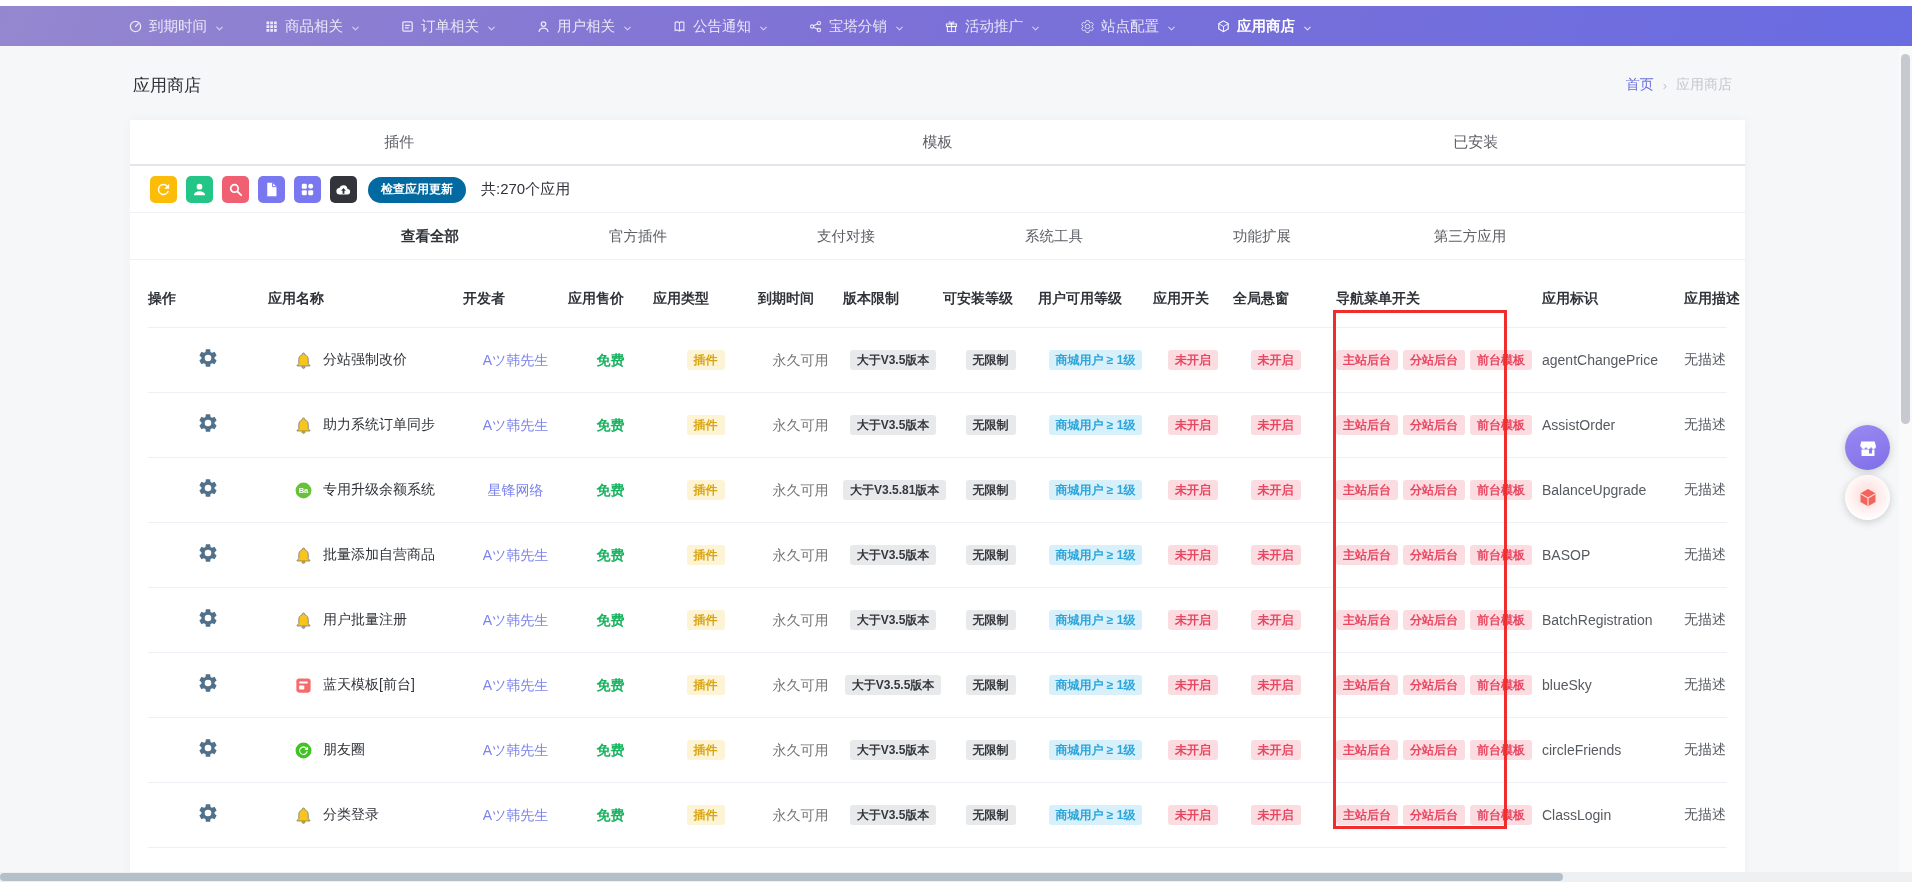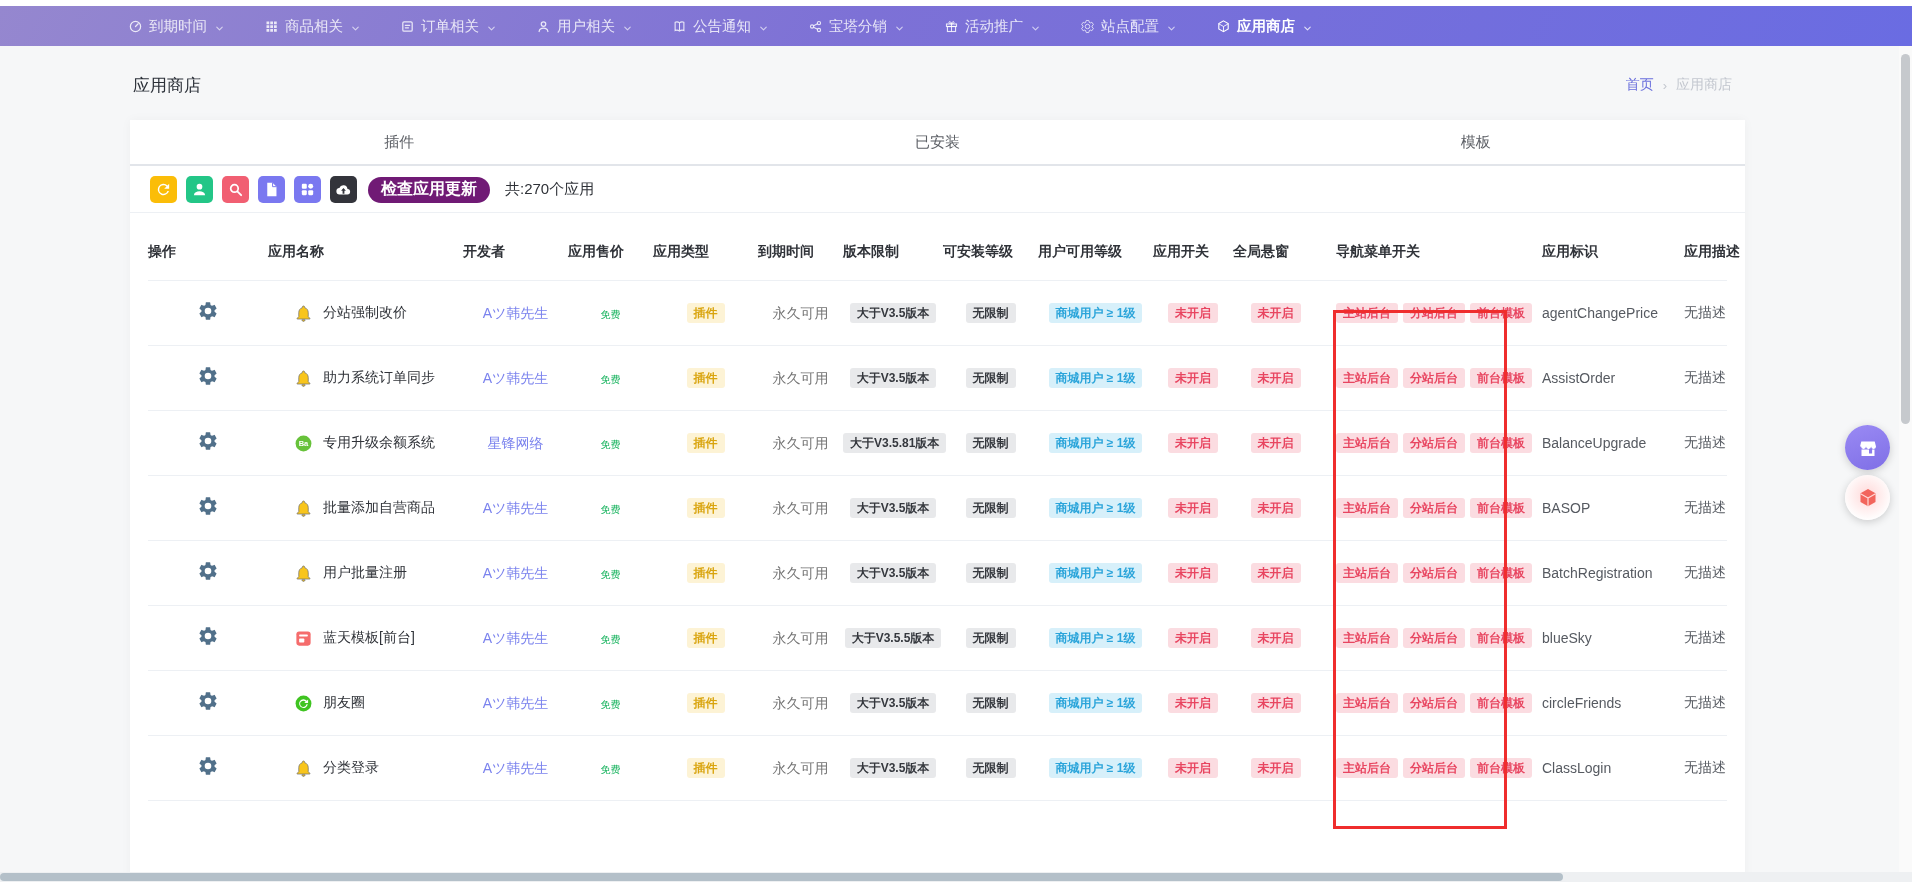--- a/index.html
+++ b/index.html
@@ -30,41 +30,41 @@
 
   .tabbar { display:flex; height:46px; border-bottom:2px solid #e2e5ea; }
   .tab { flex:1; display:flex; align-items:center; justify-content:center; font-size:15px;
     color:#5d6066; cursor:pointer; position:relative; }
   .tab.active { color:#34383f; }
   .tab.active::after { content:""; position:absolute; left:0; right:0; bottom:-2px; height:4px; background:#4a5bc0; }
 
   .toolbar { display:flex; align-items:center; gap:9px; padding:10px 20px 9px 20px; border-bottom:1px solid #edf0f4; }
   .tbtn { width:27px; height:27px; border-radius:5px; display:flex; align-items:center; justify-content:center; cursor:pointer; }
   .tbtn svg { width:17px; height:17px; }
-  .update-pill { height:26px; border-radius:14px; background:#701a75; color:#fff; font-size:16px;
+  .update-pill { height:26px; border-radius:14px; background:#0369a1; color:#fff; font-size:12px;
     font-weight:bold; display:flex; align-items:center; padding:0 13px; cursor:pointer; margin-left:2px; }
   .count-text { font-size:15px; color:#2f3238; margin-left:6px; }
 
   .filterbar { display:flex; align-items:center; height:47px; padding-left:225px; border-bottom:1px solid #edf0f4; }
   .filter-item { width:150px; margin-right:58px; text-align:center; font-size:14.5px; color:#5b5e64; cursor:pointer; white-space:nowrap; }
   .filter-item.active { color:#2f3238; font-weight:bold; }
 
   
   table { border-collapse:collapse; table-layout:fixed; width:1579px; margin:0 18px; }
   thead th { font-size:14px; font-weight:bold; color:#303339; text-align:left;
     padding:30px 0 19px 0; border-bottom:1px solid #edf0f4; white-space:nowrap; }
   thead th.left { text-align:left; }
   tbody td { height:65px; text-align:center; border-bottom:1px solid #edf0f4; vertical-align:middle; white-space:nowrap; }
   tbody td.left { text-align:left; }
   .gearbtn { width:22px; height:22px; display:inline-block; color:#51708a; cursor:pointer; }
   .namecell { display:flex; align-items:center; gap:10px; padding-left:26px; text-align:left; }
   .appicon { width:19px; height:19px; flex:0 0 19px; }
   .appname { font-size:14px; color:#303339; }
   .dev { font-size:14px; color:#7b83ee; cursor:pointer; text-decoration:none; }
-  .price { font-size:10px; color:#17b35e; font-weight:normal; }
+  .price { font-size:14px; color:#17b35e; font-weight:bold; }
   .expire { font-size:14px; color:#737373; }
   .badge { display:inline-block; font-size:12px; line-height:1; padding:4px 7px; border-radius:3px; font-weight:bold; }
   .badge-yellow { background:#fdf3d5; color:#d9a40e; }
   .badge-gray { background:#e8e9eb; color:#34373d; }
   .badge-blue { background:#d7f0fa; color:#2aa4da; }
   .badge-pink { background:#fbdce1; color:#e84560; }
   .navsw { padding-left:18px; }
   .navsw .badge { margin-right:5px; }
   .ident { font-size:14px; color:#565a61; padding-left:24px; display:block; text-align:left; }
   .desc  { font-size:14px; color:#565a61; padding-left:26px; display:block; text-align:left; }
@@ -204,22 +204,22 @@
   <div class="breadcrumb">
     <span class="bc-home">首页</span>
     <span class="bc-sep">›</span>
     <span class="bc-cur">应用商店</span>
   </div>
 </div>
 
 <div class="card">
   <div class="tabbar">
       <div class="tab">插件</div>
+      <div class="tab">模板</div>
       <div class="tab">已安装</div>
-      <div class="tab">模板</div>
     </div>
 
   <div class="toolbar">
     <span style="display:flex;gap:9px">
         <div class="tbtn" style="background: rgb(251, 189, 8);">
           <span style="width: 17px; height: 17px; display: block;"><svg viewBox="0 0 24 24" width="100%" height="100%" xmlns="http://www.w3.org/2000/svg">
               <path d="M17.65 6.35A8 8 0 1 0 19.73 14h-2.08A6 6 0 1 1 12 6c1.66 0 3.14.69 4.22 1.78L13 11h7V4l-2.35 2.35z" fill="#fff"></path>
             </svg></span>
         </div>
         <div class="tbtn" style="background: rgb(35, 198, 135);">
@@ -254,20 +254,28 @@
           <span style="width: 17px; height: 17px; display: block;"><svg viewBox="0 0 24 24" width="100%" height="100%" xmlns="http://www.w3.org/2000/svg">
               <path d="M6.5 19a4.5 4.5 0 0 1-.36-8.99 6 6 0 0 1 11.55 1.2A3.9 3.9 0 0 1 17.6 19z" fill="#fff"></path>
               <path d="M12 10l-3.4 3.9h2.1V18h2.6v-4.1h2.1z" fill="#33343b"></path>
             </svg></span>
         </div>
       </span>
     <span class="update-pill">检查应用更新</span>
     <span class="count-text">共:270个应用</span>
   </div>
 
+  <div class="filterbar">
+      <div class="filter-item active">查看全部</div>
+      <div class="filter-item">官方插件</div>
+      <div class="filter-item">支付对接</div>
+      <div class="filter-item">系统工具</div>
+      <div class="filter-item">功能扩展</div>
+      <div class="filter-item">第三方应用</div>
+    </div>
 
   <table>
     <colgroup>
       <col style="width:120px">
         <col style="width:195px">
         <col style="width:105px">
         <col style="width:85px">
       <col style="width:105px">
         <col style="width:85px">
         <col style="width:100px">

